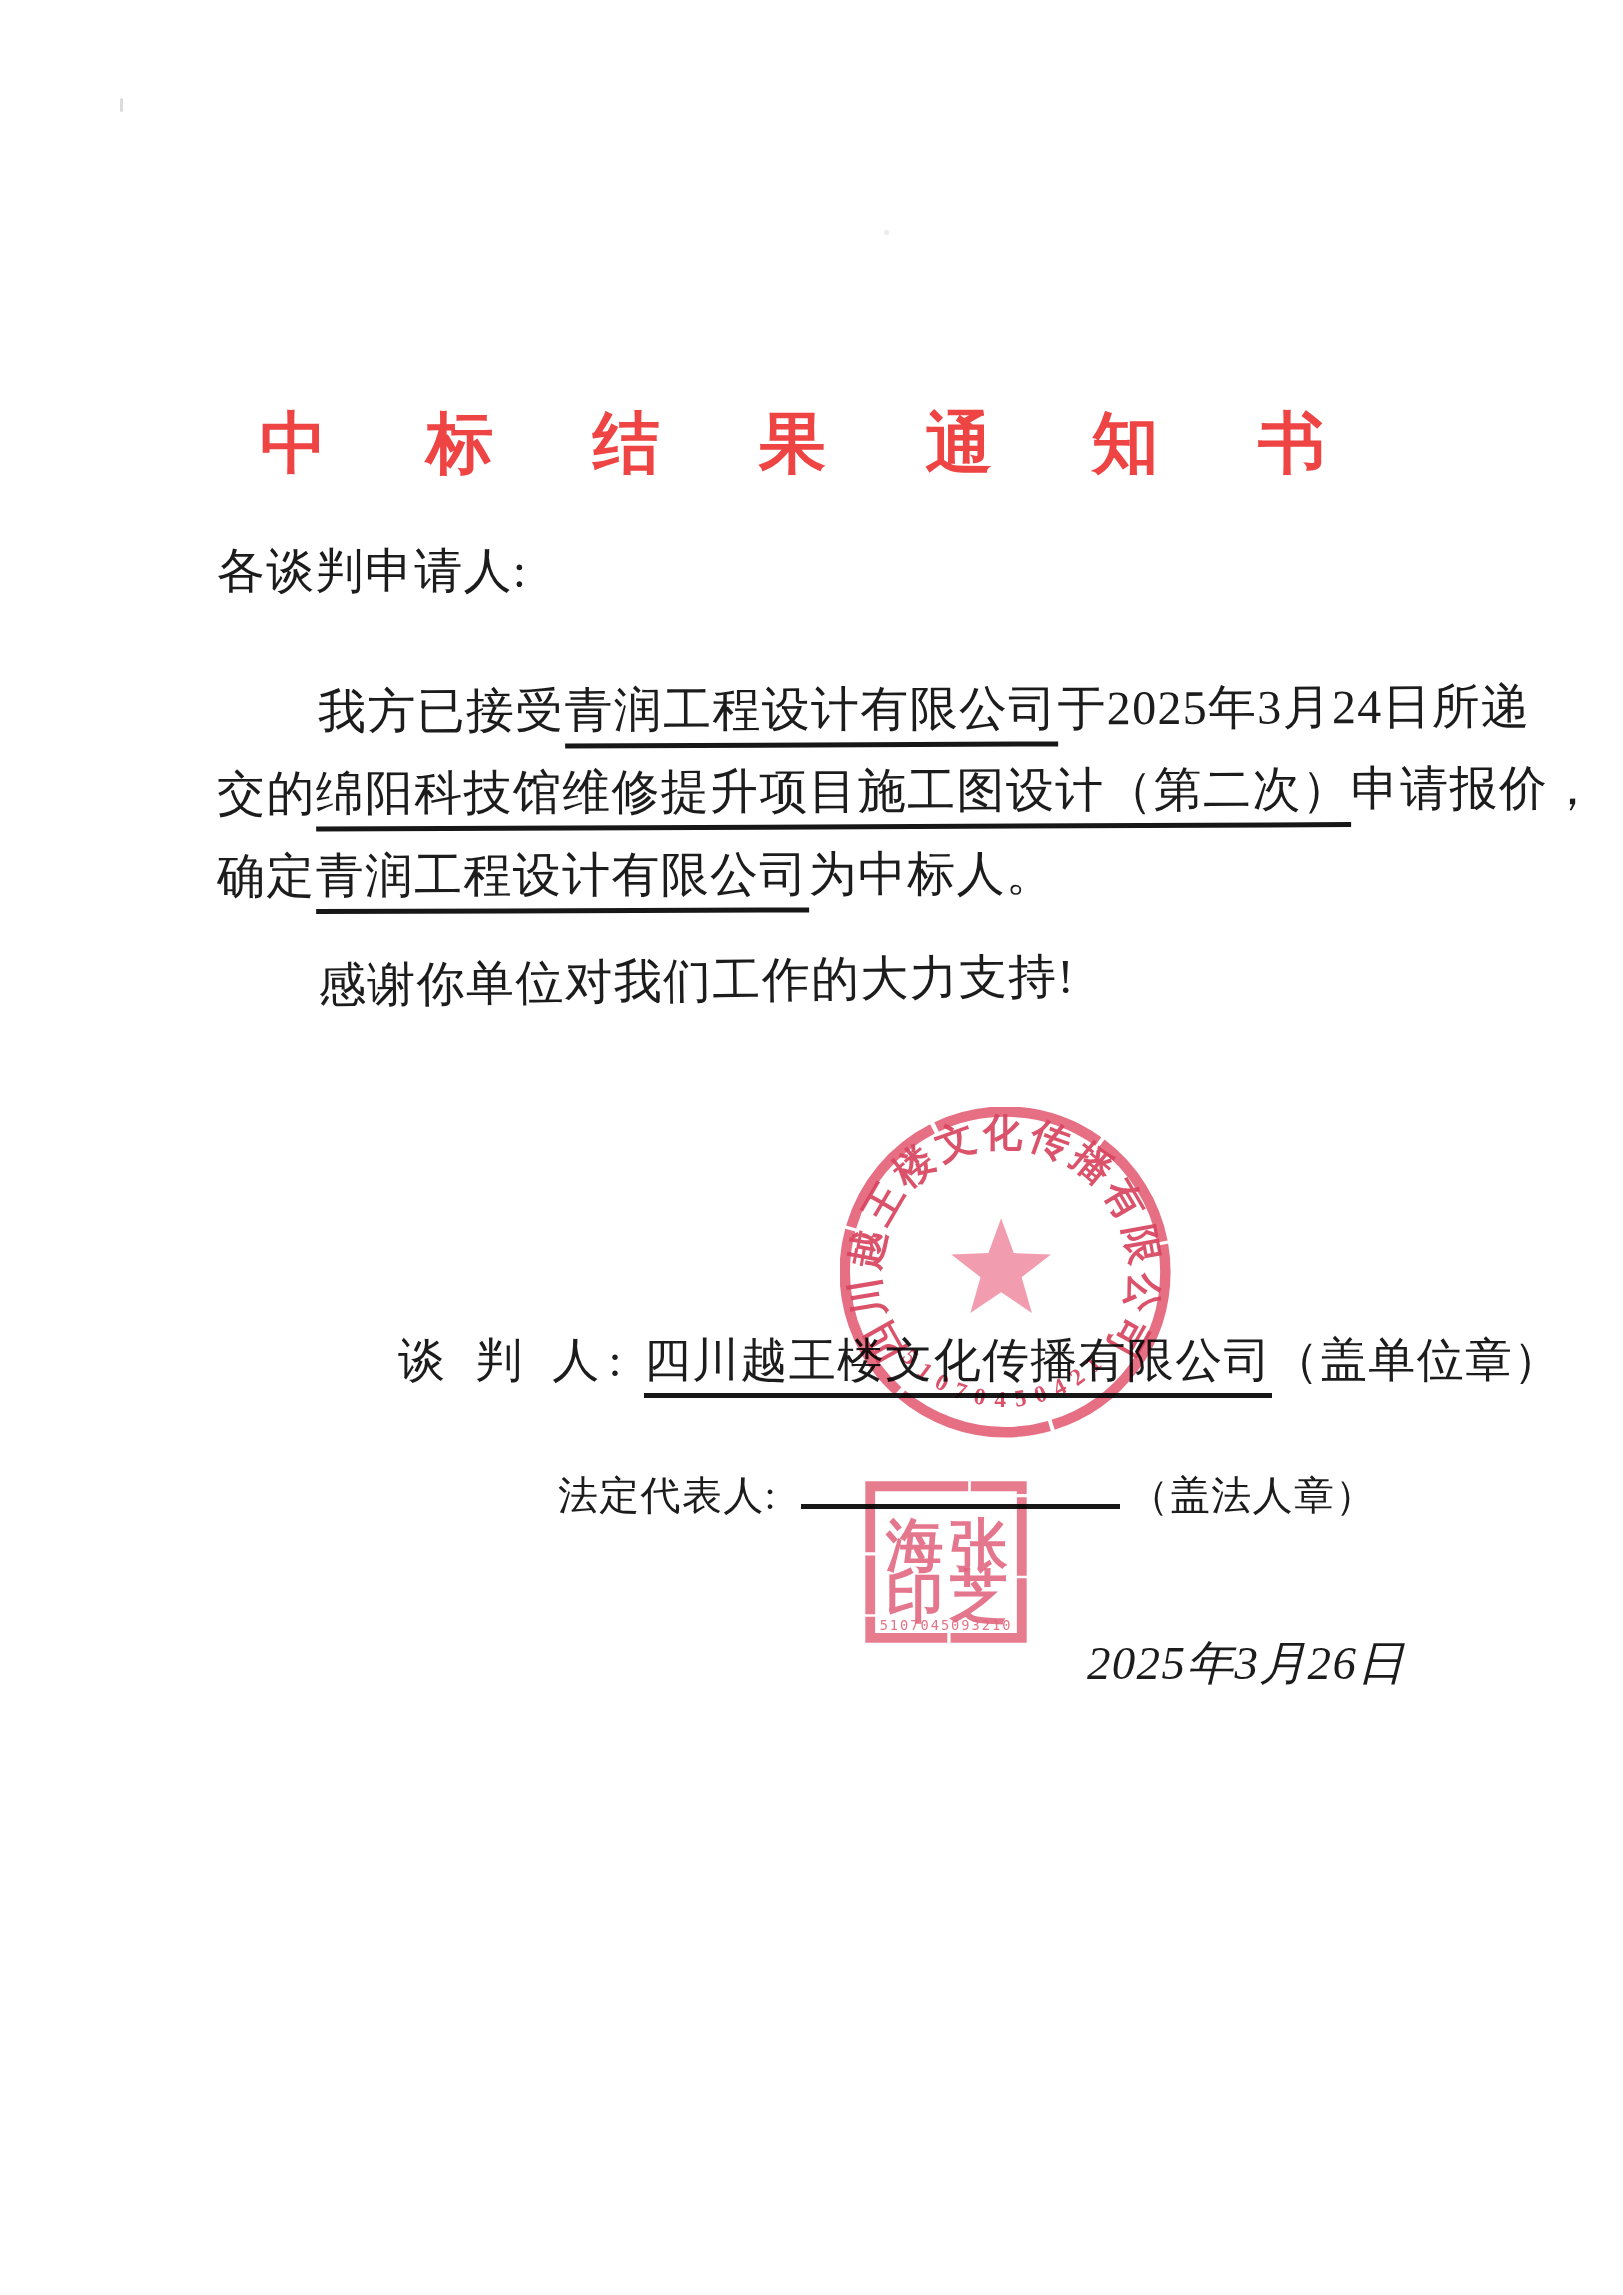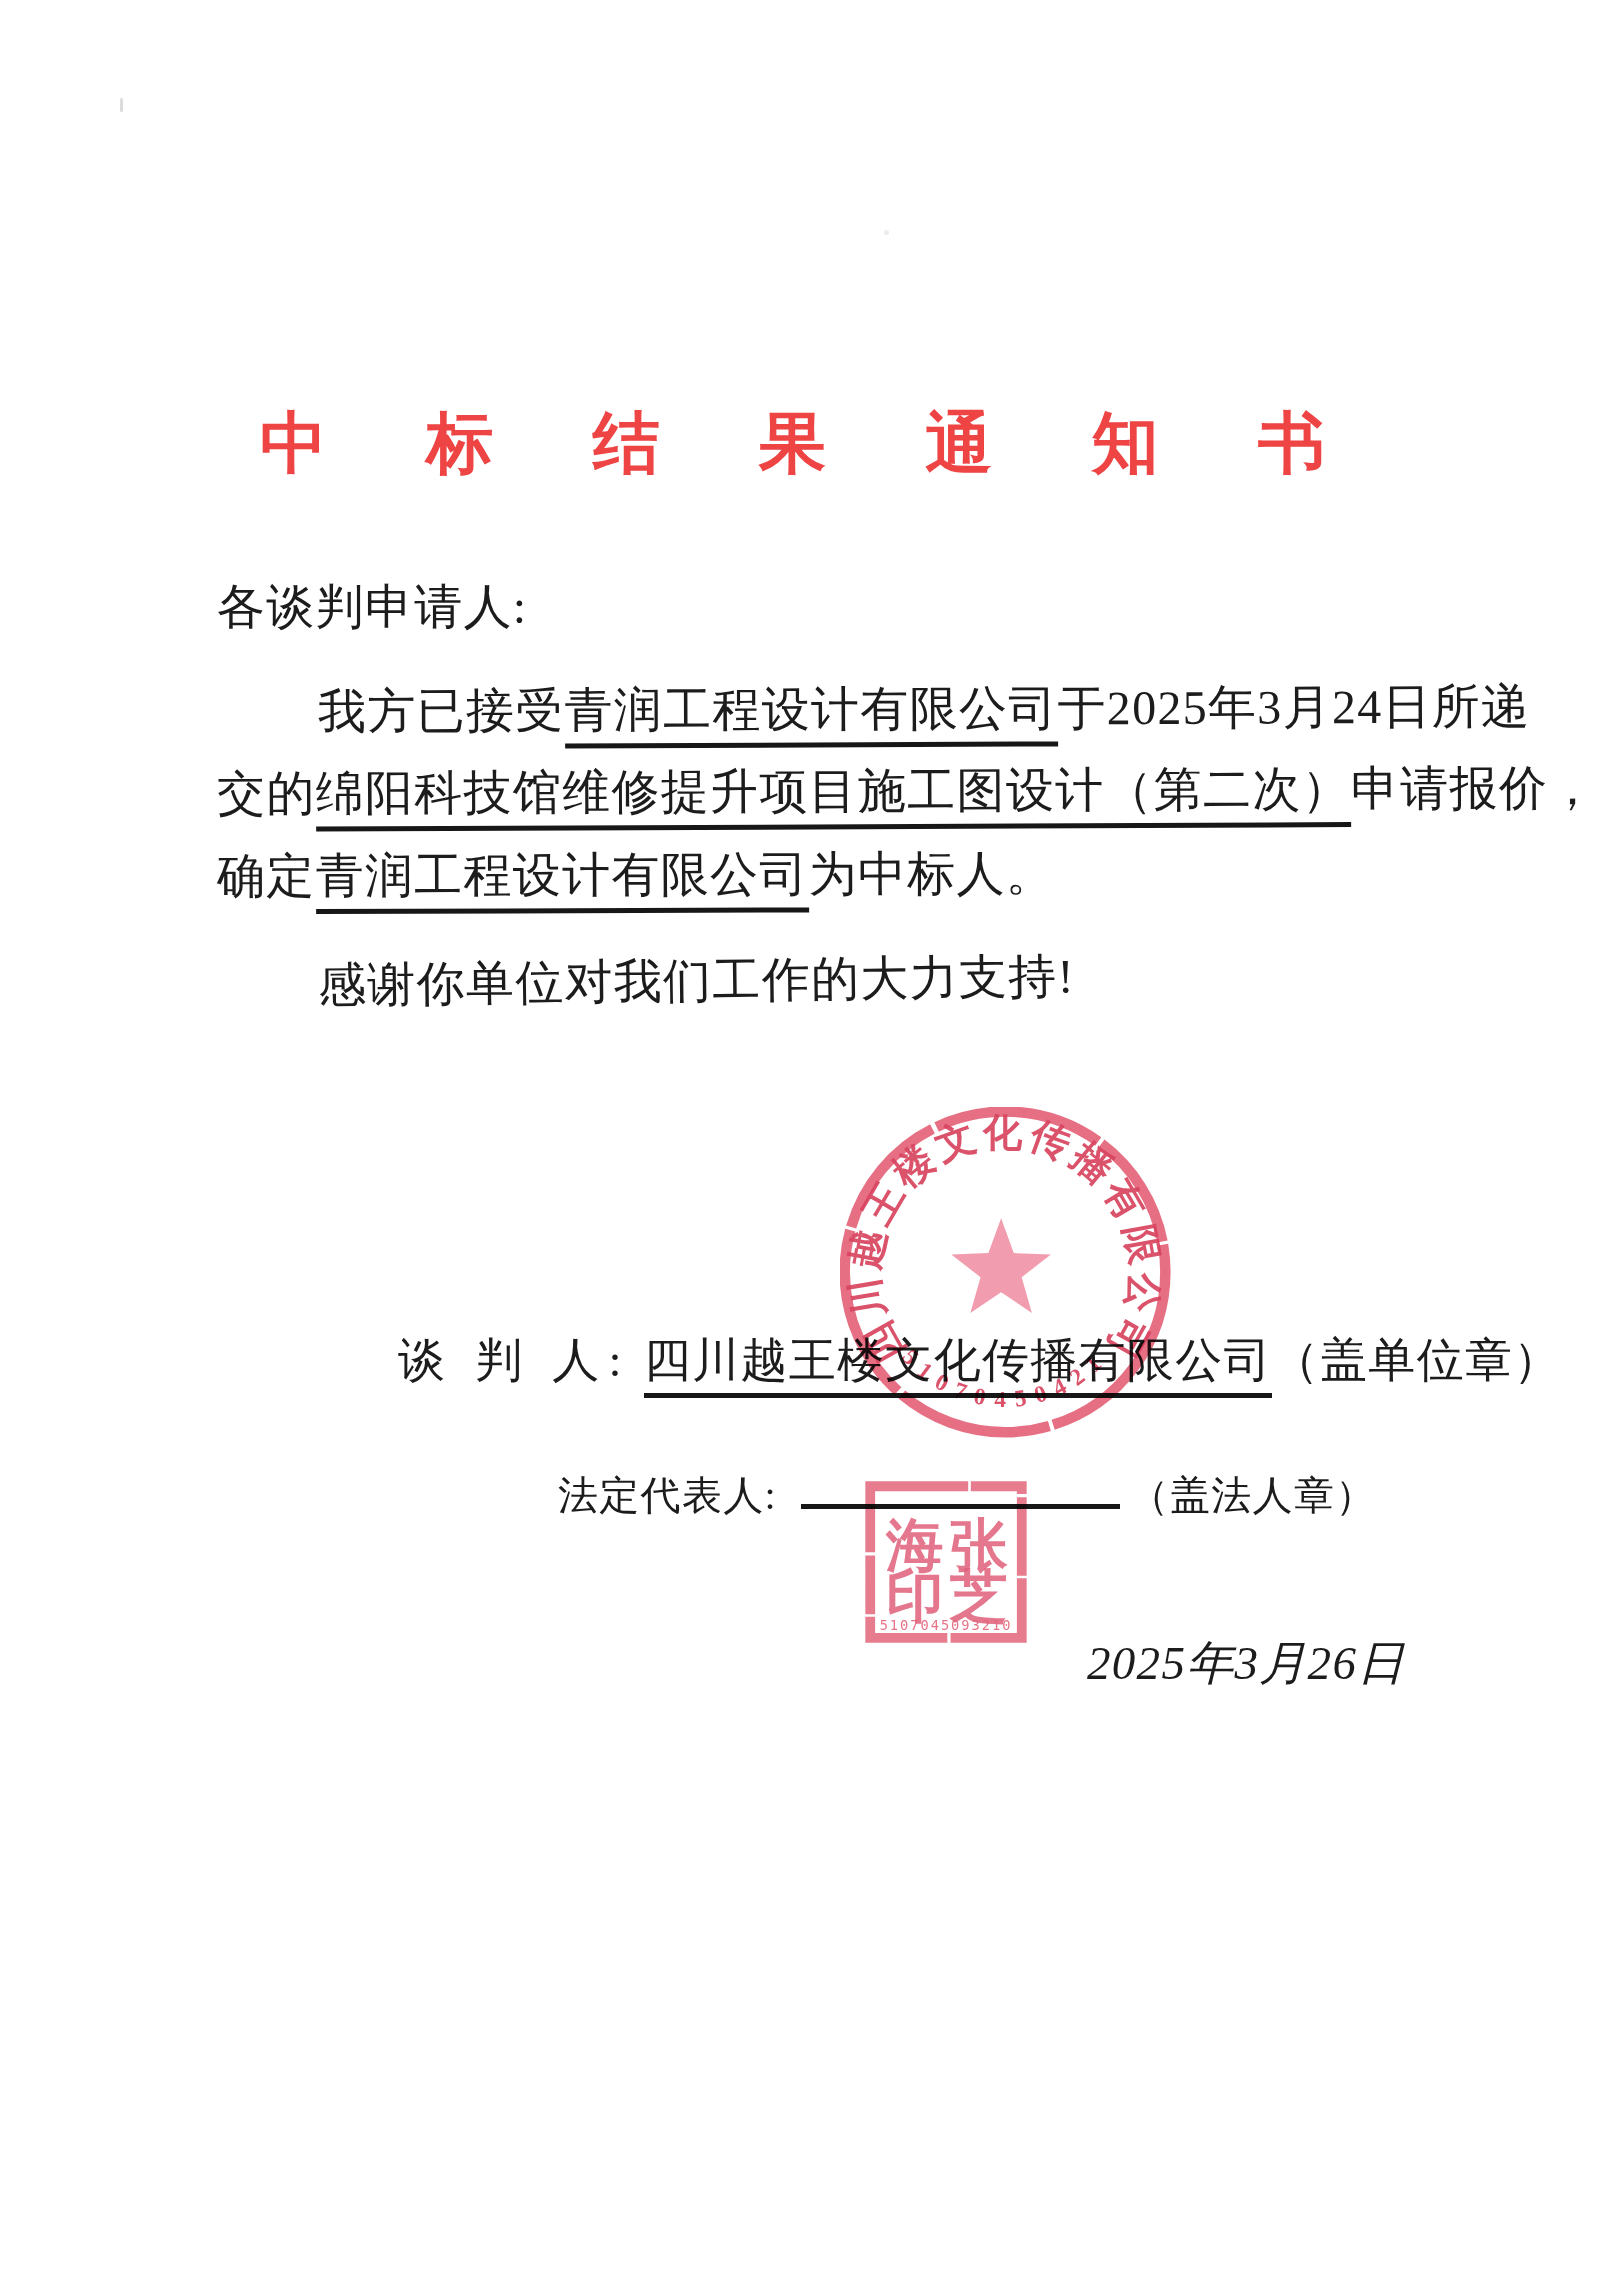--- a/index.html
+++ b/index.html
@@ -15,21 +15,21 @@
   .title{
     left:0;top:398px;width:1623px;
     text-align:center;
     font-family:"DejaVu Sans","Liberation Sans",sans-serif;
     font-weight:700;
     font-size:67px;
     letter-spacing:38px;
     color:#ef4444;
   }
   .body-text{font-size:48px;letter-spacing:1.3px;color:#1c1c1c;}
-  .salutation{left:217px;top:539px;margin-top:36px;}
+  .salutation{left:217px;top:539px;}
   .p-line1{left:318px;top:677px;transform:rotate(-0.25deg);}
   .p-line2{left:217px;top:759px;transform:rotate(-0.25deg);}
   .p-line3{left:217px;top:843px;transform:rotate(-0.2deg);}
   .thanks{left:318px;top:949px;transform:rotate(-0.7deg);}
   .sig-negotiator{left:398px;top:1329px;font-size:47px;}
   .sig-legal{left:558px;top:1466px;font-size:40px;}
   .date-line{left:1087px;top:1632px;font-size:47px;font-style:italic;}
   .u{border-bottom:5.2px solid #171717;padding-bottom:6.5px;}
   .blank-line{
     display:inline-block;

